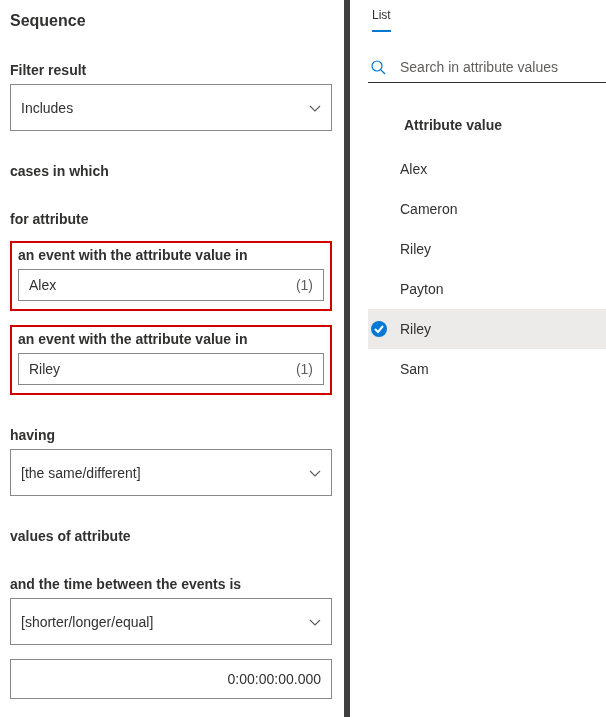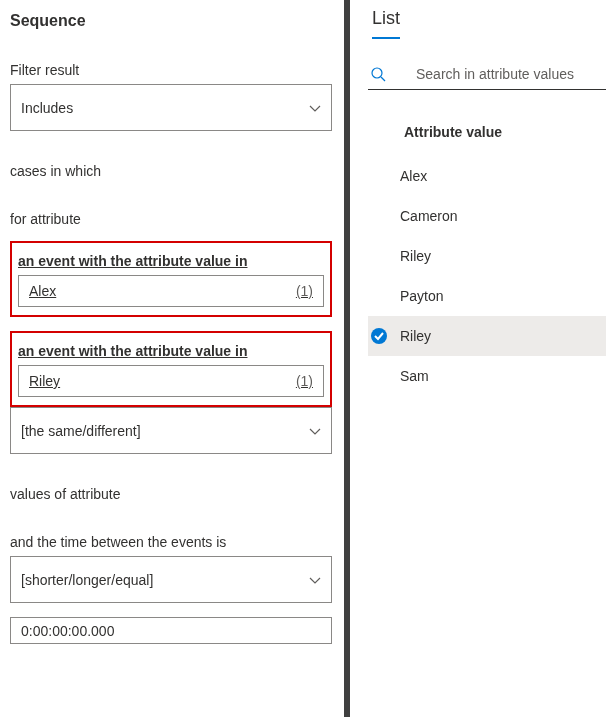--- a/index.html
+++ b/index.html
@@ -21,21 +21,21 @@
   .right-panel {
     flex: 1;
     padding: 8px 0 0 18px;
   }
   .panel-title {
     font-weight: 600;
     font-size: 16px;
     margin-bottom: 22px;
   }
   .form-label {
-    font-weight: 400;
+    font-weight: 700;
     font-size: 14px;
     margin-bottom: 6px;
     margin-top: 32px;
   }
   .form-label:first-of-type { margin-top: 0; }
   .select-box {
     display: flex;
     align-items: center;
     justify-content: space-between;
     border: 1px solid #8a8886;
@@ -47,23 +47,22 @@
   }
   .select-box .value { color: #323130; }
   .chev {
     width: 12px;
     height: 12px;
     display: inline-block;
   }
   .chev svg { width: 12px; height: 12px; }
   .highlight-group {
     border: 2.5px solid #d40000;
-    padding: 10px 6px 8px 6px;
+    padding: 4px 6px 8px 6px;
     margin-top: 14px;
-    text-decoration: underline;
   }
   .highlight-group .form-label {
     margin-top: 0;
     font-weight: 600;
   }
   .tag-box {
     display: flex;
     align-items: center;
     justify-content: space-between;
     border: 1px solid #8a8886;
@@ -74,47 +73,48 @@
   }
   .count { color: #605e5c; }
 
   .normal-group {
     margin-top: 14px;
   }
 
   .input-box {
     border: 1px solid #8a8886;
     padding: 5px 10px;
-    height: 27px;
-    background: #fff;
-    display: flex;
-    align-items: center;
+    height: 40px;
+    background: #fff;
+    display: flex;
+    align-items: center;
+    justify-content: flex-end;
   }
 
   
   .tabs {
     display: flex;
     gap: 24px;
     padding-left: 4px;
   }
   .tab {
     padding-bottom: 8px;
-    font-size: 18px;
+    font-size: 12px;
     cursor: pointer;
     border-bottom: 2px solid transparent;
   }
   .tab.active {
     border-bottom: 2px solid #0078d4;
     color: #323130;
     font-weight: 400;
   }
   .search-row {
     display: flex;
     align-items: center;
-    gap: 28px;
+    gap: 12px;
     border-bottom: 1px solid #323130;
     margin-top: 22px;
     padding: 4px 0 6px 2px;
   }
   .search-row input {
     border: none;
     outline: none;
     font-size: 14px;
     flex: 1;
     color: #605e5c;
@@ -190,20 +190,21 @@
 
 
   <div class="highlight-group">
     <div class="form-label">an event with the attribute value in</div>
     <div class="tag-box">
       <span>Riley</span>
       <span class="count">(1)</span>
     </div>
   </div>
 
+  <div class="form-label">having</div>
   <div class="select-box">
     <span class="value">[the same/different]</span>
     <span class="chev">
       <svg viewBox="0 0 12 12">
           <path d="M1 3 L6 8 L11 3" stroke="#605e5c" stroke-width="1.2" fill="none"></path>
         </svg>
     </span>
   </div>
 
   <div class="form-label">values of attribute</div>

